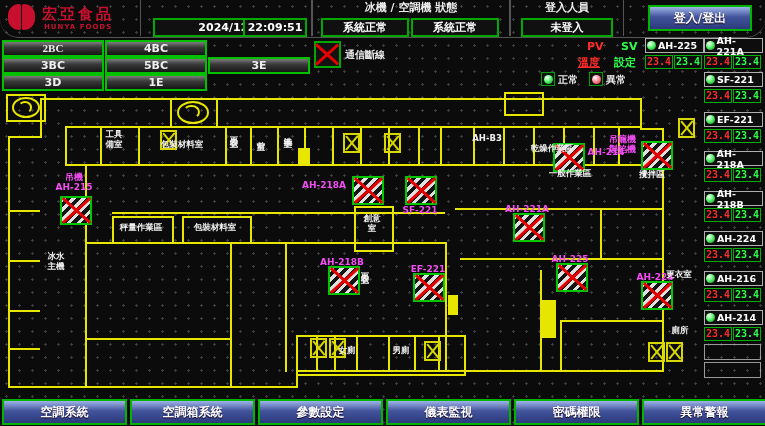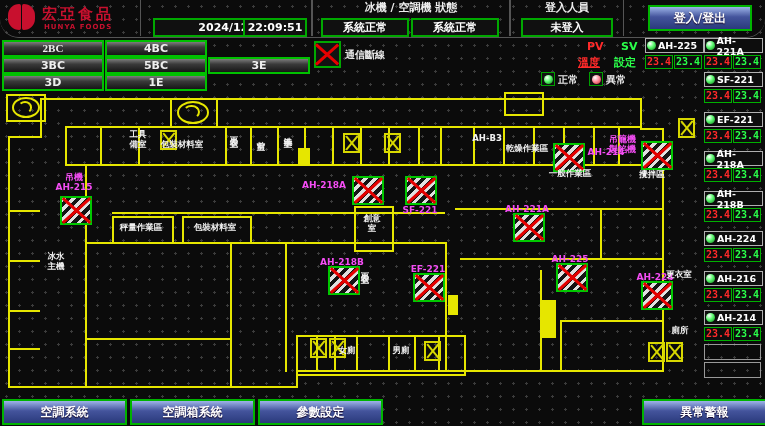--- a/index.html
+++ b/index.html
@@ -317,37 +317,39 @@
     <div class="tag" style="left:396px;top:115px;width:48px;">SF-221</div>
     <div class="tag" style="left:584px;top:57px;width:44px;">AH-214</div>
     <div class="tag" style="left:606px;top:44px;width:33px;">
       <span>吊籠機</span><br><span>製餡機</span></div>
     <div class="tag" style="left:503px;top:114px;width:48px;">AH-221A</div>
     <div class="tag" style="left:318px;top:167px;width:48px;">AH-218B</div>
     <div class="tag" style="left:406px;top:174px;width:44px;">EF-221</div>
     <div class="tag" style="left:548px;top:164px;width:44px;">AH-225</div>
     <div class="tag" style="left:633px;top:182px;width:44px;">AH-224</div>
 
-    <div class="rlab" style="left:103px;top:40px;width:22px;margin-left:24px;">工具備室</div>
+    <div class="rlab" style="left:103px;top:40px;width:22px;">工具備室</div>
     <div class="rlab" style="left:140px;top:50px;width:84px;">包裝材料室</div>
     <div class="rlab vlab" style="left:229px;top:40px;">更衣室</div>
     <div class="rlab vlab" style="left:256px;top:44px;">前室</div>
     <div class="rlab vlab" style="left:283px;top:40px;">洗手室</div>
     <div class="rlab" style="left:470px;top:44px;width:34px;">AH-B3</div>
-    <div class="rlab" style="left:504px;top:54px;width:46px;">乾燥作業區</div>
+    <div class="rlab" style="left:504px;top:54px;width:46px;padding-left:25px;">乾燥作業區</div>
     <div class="rlab" style="left:546px;top:79px;width:48px;">一般作業區</div>
     <div class="rlab" style="left:634px;top:80px;width:36px;">攪拌區</div>
     <div class="rlab" style="left:361px;top:124px;width:22px;">創意室</div>
     <div class="rlab" style="left:114px;top:133px;width:54px;">秤量作業區</div>
     <div class="rlab" style="left:184px;top:133px;width:62px;">包裝材料室</div>
     <div class="rlab vlab" style="left:360px;top:176px;">更衣室</div>
     <div class="rlab" style="left:46px;top:162px;width:20px;">冰水主機</div>
     <div class="rlab" style="left:338px;top:256px;width:18px;">女廁</div>
     <div class="rlab" style="left:392px;top:256px;width:18px;">男廁</div>
     <div class="rlab" style="left:664px;top:180px;width:30px;">更衣室</div>
     <div class="rlab" style="left:670px;top:236px;width:20px;">廁所</div>
   </div>
 
   <div class="bluebtn navbtn" style="left:2px;">空調系統</div>
   <div class="bluebtn navbtn" style="left:130px;">空調箱系統</div>
   <div class="bluebtn navbtn" style="left:258px;">參數設定</div>
+  <div class="bluebtn navbtn" style="left:386px;">儀表監視</div>
+  <div class="bluebtn navbtn" style="left:514px;">密碼權限</div>
   <div class="bluebtn navbtn" style="left:642px;">異常警報</div>
 </div>
 
 </body></html>

